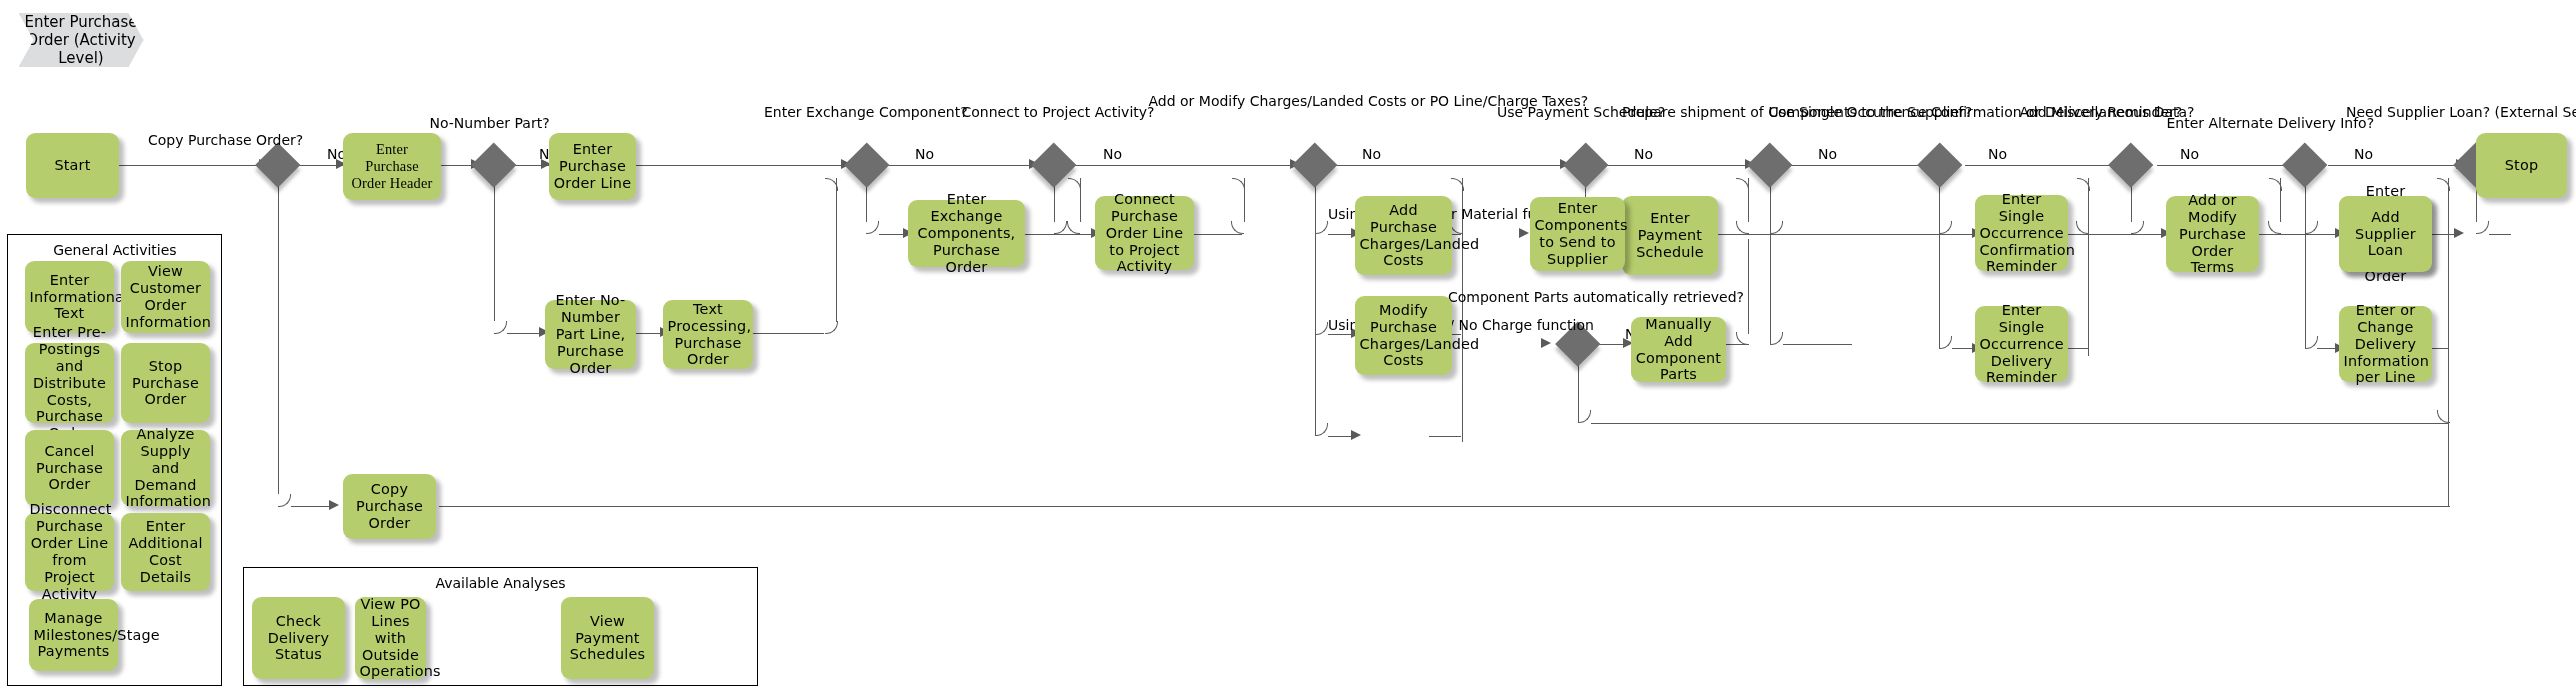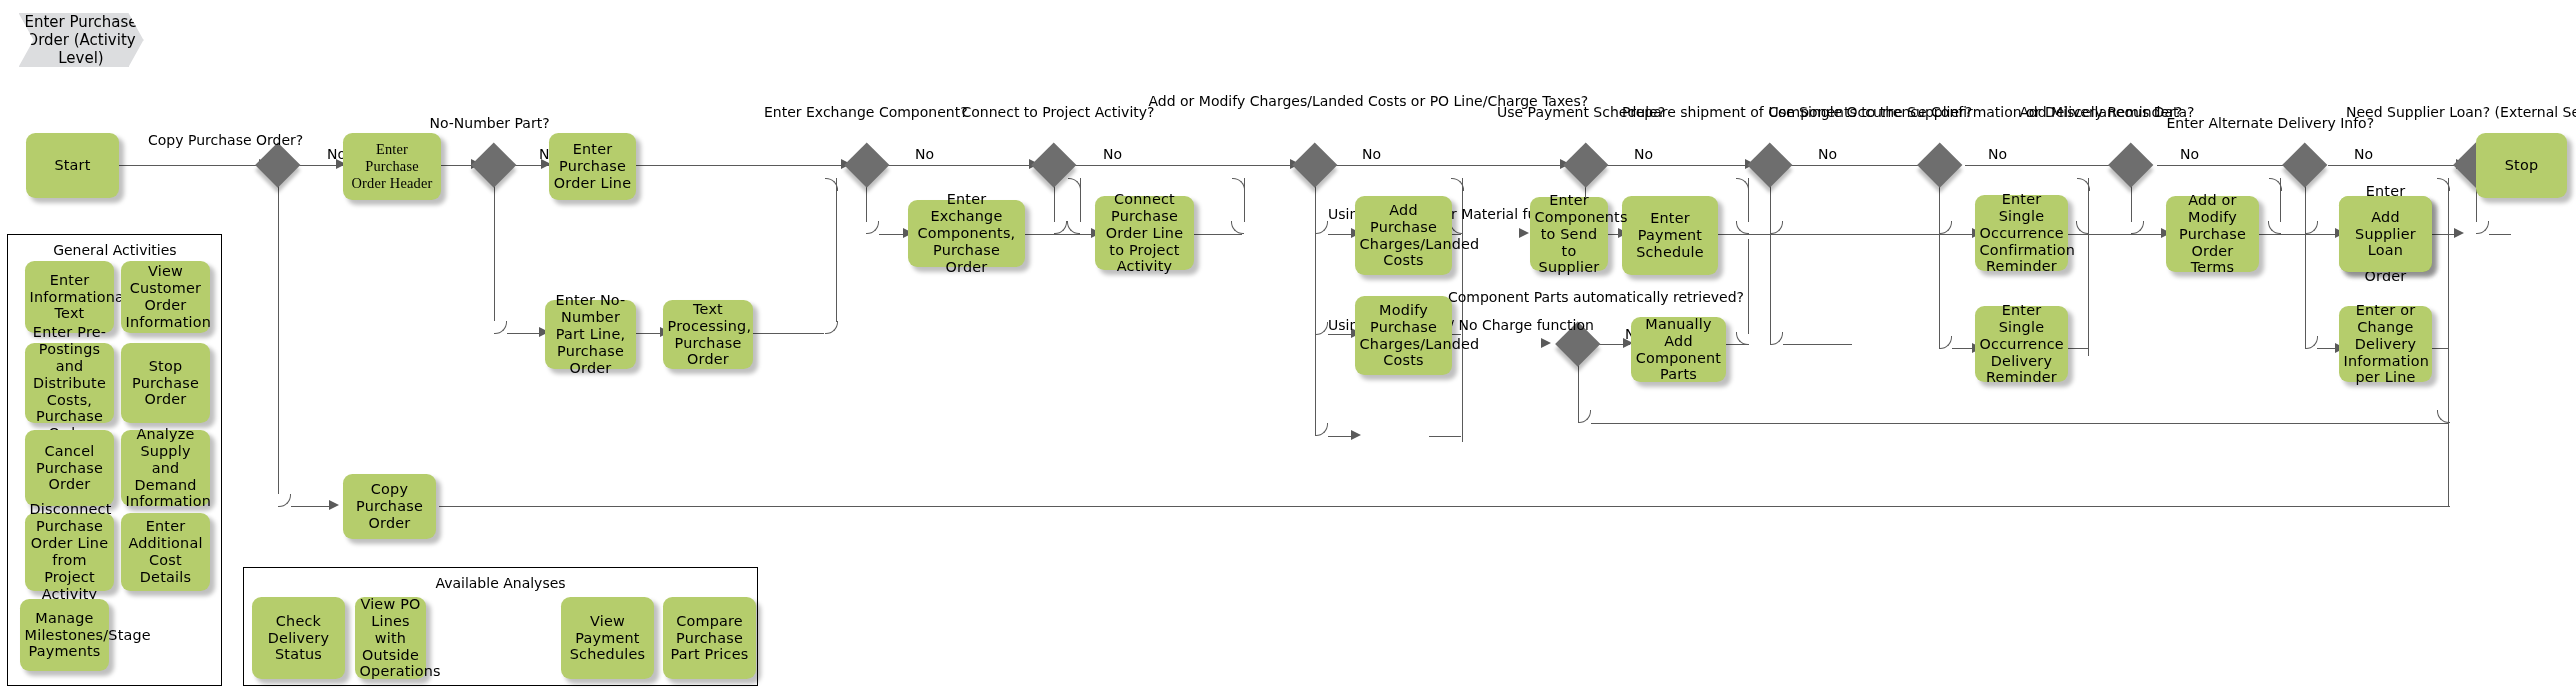--- a/index.html
+++ b/index.html
@@ -377,21 +377,21 @@
 
   <div class="node" style="left:1355px; top:296px; width:97px; height:79px;">
     <span>Modify Purchase Charges/Landed Costs</span>
   </div>
 
 
   <div class="node" style="left:1622px; top:196px; width:96px; height:79px;">
     <span>Enter Payment Schedule</span>
   </div>
 
-  <div class="node" style="left:1530px; top:197px; width:78px; height:74px;">
+  <div class="node" style="left:1530px; top:197px; width:95px; height:74px;">
     <span>Enter Components to Send to Supplier</span>
   </div>
 
   <div class="node" style="left:1631px; top:317px; width:95px; height:65px;justify-content:flex-end;">
     <span>Manually Add Component Parts</span>
   </div>
 
   <div class="node" style="left:1975px; top:195px; width:93px; height:76px;">
     <span>Enter Single Occurrence Confirmation Reminder</span>
   </div>
@@ -440,37 +440,34 @@
   </div>
   <div class="node" style="left:121px; top:430px; width:89px; height:76px;">
     <span>Analyze Supply and Demand Information</span>
   </div>
   <div class="node" style="left:25px; top:513px; width:89px; height:78px;">
     <span>Disconnect Purchase Order Line from Project Activity</span>
   </div>
   <div class="node" style="left:121px; top:513px; width:89px; height:78px;">
     <span>Enter Additional Cost Details</span>
   </div>
-  <div class="node" style="left:20px; top:599px; width:89px; height:72px;">
+  <div class="node" style="left:29px; top:599px; width:89px; height:72px;">
     <span>Manage Milestones/Stage Payments</span>
   </div>
 
   <div class="panel" style="left:243px; top:567px; width:515px; height:119px;">
     <div class="panel-title">Available Analyses</div>
   </div>
   <div class="node" style="left:252px; top:597px; width:93px; height:82px;">
     <span>Check Delivery Status</span>
   </div>
   <div class="node" style="left:355px; top:597px; width:71px; height:82px;">
     <span>View PO Lines with Outside Operations</span>
   </div>
   <div class="node" style="left:561px; top:597px; width:93px; height:82px;">
     <span>View Payment Schedules</span>
-  </div>
-  <div class="node" style="left:663px; top:597px; width:93px; height:82px;">
-    <span>Compare Purchase Part Prices</span>
   </div>
 
 <div class="node" style="left: 2339px; top: 196px; width: 93px; height: 76px;">
       <span>Add Supplier Loan</span>
     </div>
   </div>
 
 
 </body></html>

